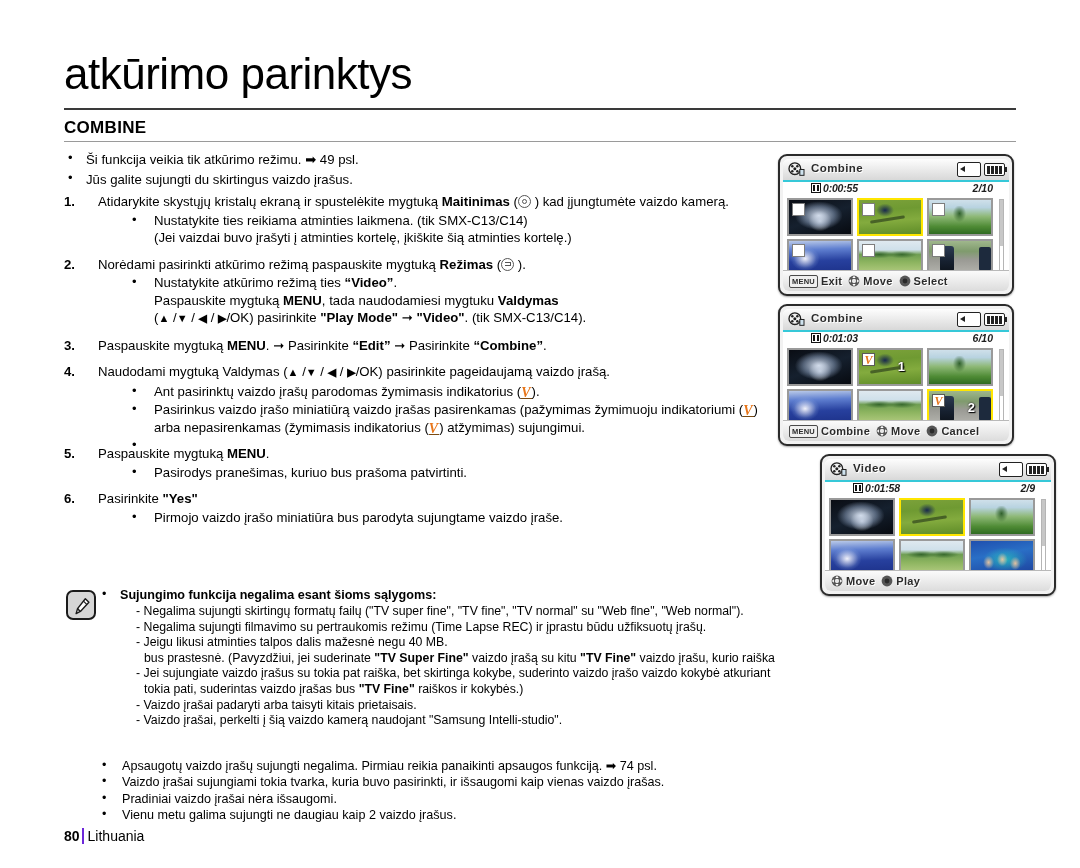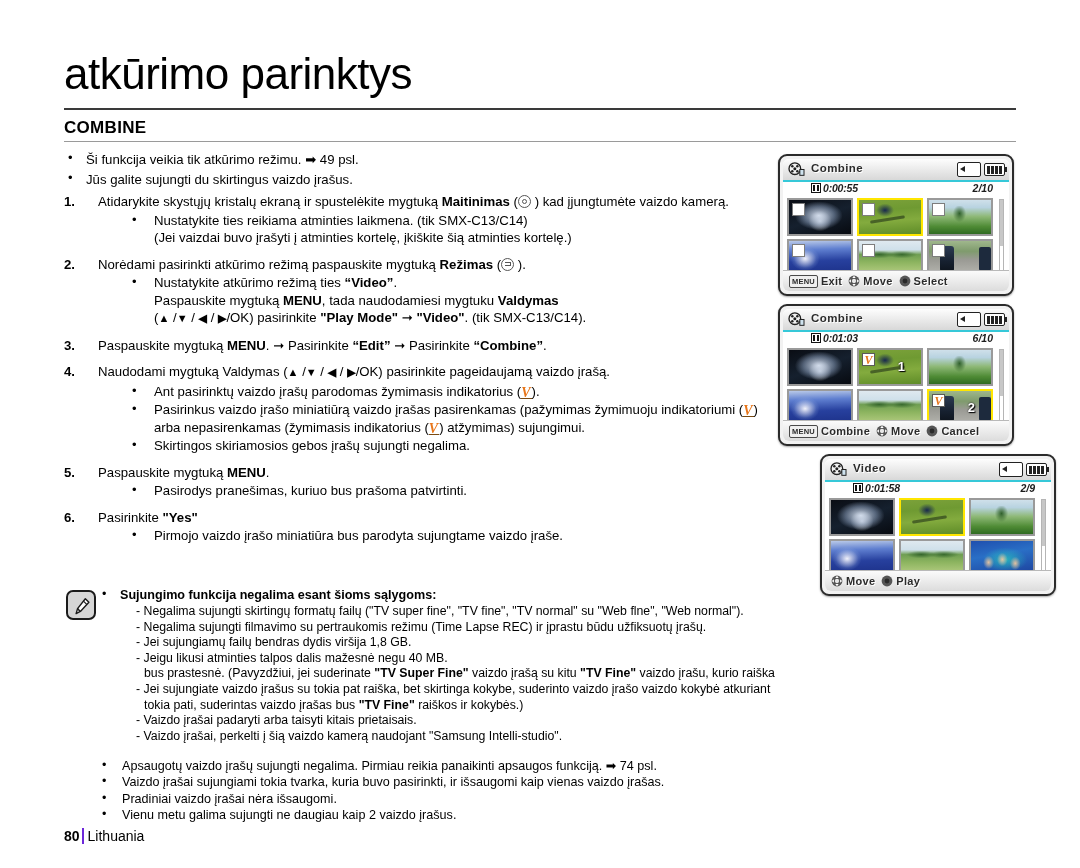--- a/index.html
+++ b/index.html
@@ -599,21 +599,20 @@
       <div class="bullet-sub">
         <span class="dot">•</span>
         <span>Ant pasirinktų vaizdo įrašų parodomas žymimasis indikatorius (</span><span class="ico-check">V</span><span>).</span>
       </div>
       <div class="bullet-sub">
         <span class="dot">•</span>
         <span>Pasirinkus vaizdo įrašo miniatiūrą vaizdo įrašas pasirenkamas (pažymimas žymimuoju indikatoriumi (</span><span class="ico-check">V</span><span>) arba nepasirenkamas (žymimasis indikatorius (</span><span class="ico-check">V</span><span>) atžymimas) sujungimui.</span>
       </div>
       <div class="bullet-sub">
         <span class="dot">•</span>
-        <span>Skirtingos skiriamosios gebos įrašų sujungti negalima.</span>
       </div>
     </div>
 
     <div class="lvl1">
       <span class="num">5.</span>
       <span>Paspauskite mygtuką  </span><span class="b">MENU</span><span>.</span>
       <div class="bullet-sub">
         <span class="dot">•</span>
         <span>Pasirodys pranešimas, kuriuo bus prašoma patvirtinti.</span>
       </div>
@@ -638,21 +637,20 @@
   </div>
 
   <div class="note-head">
     <span class="dot">•</span>
     <span>Sujungimo funkcija negalima esant šioms sąlygoms:</span>
   </div>
 
   <div class="note-lines">
     <div class="l">- Negalima sujungti skirtingų formatų failų ("TV super fine", "TV fine", "TV normal" su "Web flne", "Web normal").</div>
     <div class="l">- Negalima sujungti filmavimo su pertraukomis režimu (Time Lapse REC) ir įprastu būdu užfiksuotų įrašų.</div>
-    <div class="l">- Jei sujungiamų failų bendras dydis viršija 1,8 GB.</div>
     <div class="l">- Jeigu likusi atminties talpos dalis mažesnė negu 40 MB.</div>
     <div class="l" style="padding-left:8px;">
       <span>bus prastesnė. (Pavyzdžiui, jei suderinate </span><span class="b">"TV Super Fine"</span><span> vaizdo įrašą su kitu </span><span class="b">"TV Fine"</span><span> vaizdo įrašu, kurio raiška</span>
     </div>
     <div class="l">- Jei sujungiate vaizdo įrašus su tokia pat raiška, bet skirtinga kokybe, suderinto vaizdo įrašo vaizdo kokybė atkuriant</div>
     <div class="l" style="padding-left:8px;">
       <span>tokia pati, suderintas vaizdo įrašas bus </span><span class="b">"TV Fine"</span><span> raiškos ir kokybės.)</span>
     </div>
     <div class="l">-  Vaizdo įrašai padaryti arba taisyti kitais prietaisais.</div>
     <div class="l">-  Vaizdo įrašai, perkelti į šią vaizdo kamerą naudojant "Samsung Intelli-studio".</div>

